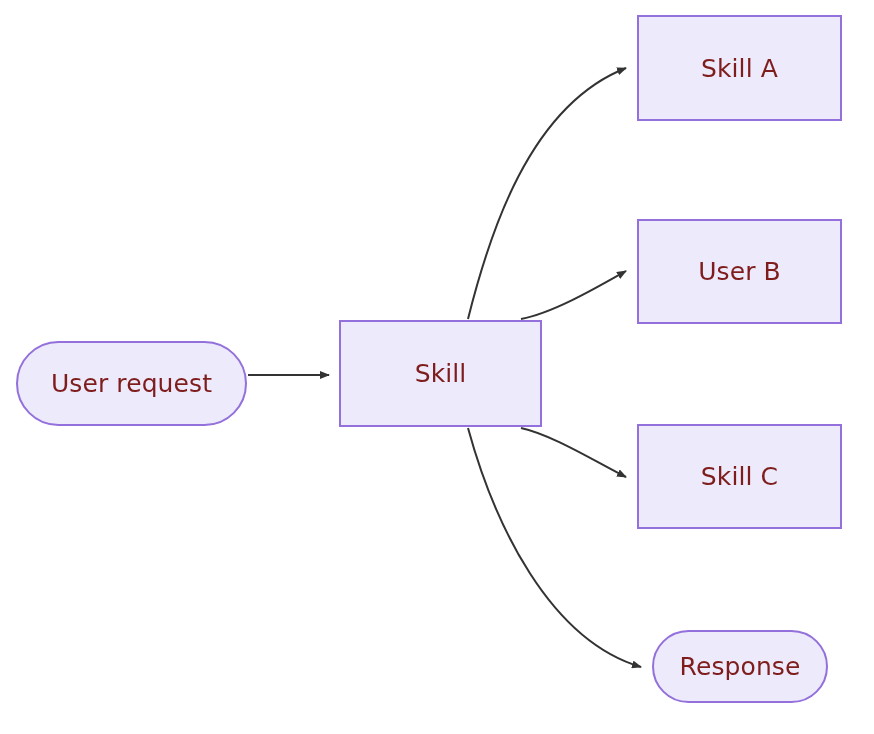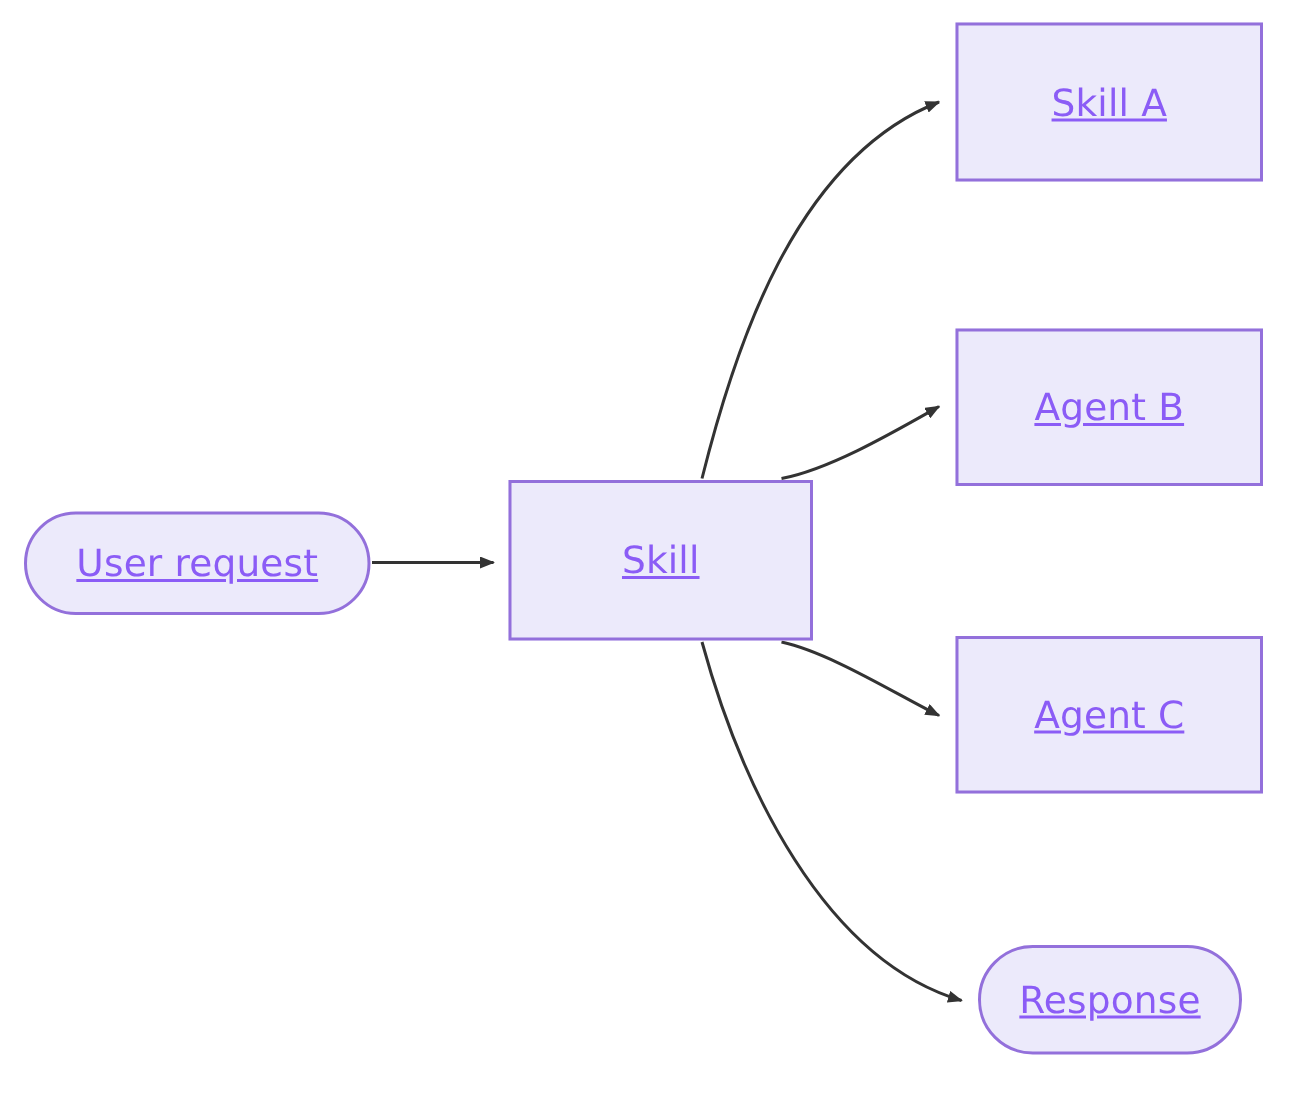--- a/index.html
+++ b/index.html
@@ -30,35 +30,34 @@
     background: #ECEAFB;
     border: 2px solid #9370DB;
     display: flex;
     align-items: center;
     justify-content: center;
     z-index: 2;
   }
   .node-label {
     font-family: "DejaVu Sans", sans-serif;
     font-size: 25px;
-    color: #8b5cf6;
+    color: #7f1d1d;
     line-height: 1;
     white-space: nowrap;
     letter-spacing: 0.1px;
-    text-decoration: underline;
   }
   .node.process {
     border-radius: 0;
   }
   .node.stadium {
     border-radius: 999px;
   }
 
   
-  #node-user-request { left: 16px;  top: 341px; width: 231px; height: 69px; }
+  #node-user-request { left: 16px;  top: 341px; width: 231px; height: 85px; }
   #node-agent        { left: 339px; top: 320px; width: 203px; height: 107px; }
   #node-skill-a      { left: 637px; top: 15px;  width: 205px; height: 106px; }
   #node-skill-b      { left: 637px; top: 219px; width: 205px; height: 105px; }
   #node-skill-c      { left: 637px; top: 424px; width: 205px; height: 105px; }
   #node-response     { left: 652px; top: 630px; width: 176px; height: 73px; justify-content: center; }
 
   .edge-path {
     fill: none;
     stroke: #333333;
     stroke-width: 2;
@@ -93,24 +92,24 @@
 
   <div class="node process" id="node-agent">
     <span class="node-label">Skill</span>
   </div>
 
   <div class="node process" id="node-skill-a">
     <span class="node-label">Skill A</span>
   </div>
 
   <div class="node process" id="node-skill-b">
-    <span class="node-label">Agent B</span>
+    <span class="node-label">User B</span>
   </div>
 
   <div class="node process" id="node-skill-c">
-    <span class="node-label">Agent C</span>
+    <span class="node-label">Skill C</span>
   </div>
 
   <div class="node stadium" id="node-response">
     <span class="node-label">Response</span>
   </div>
 
 </div>
 
 </body></html>

